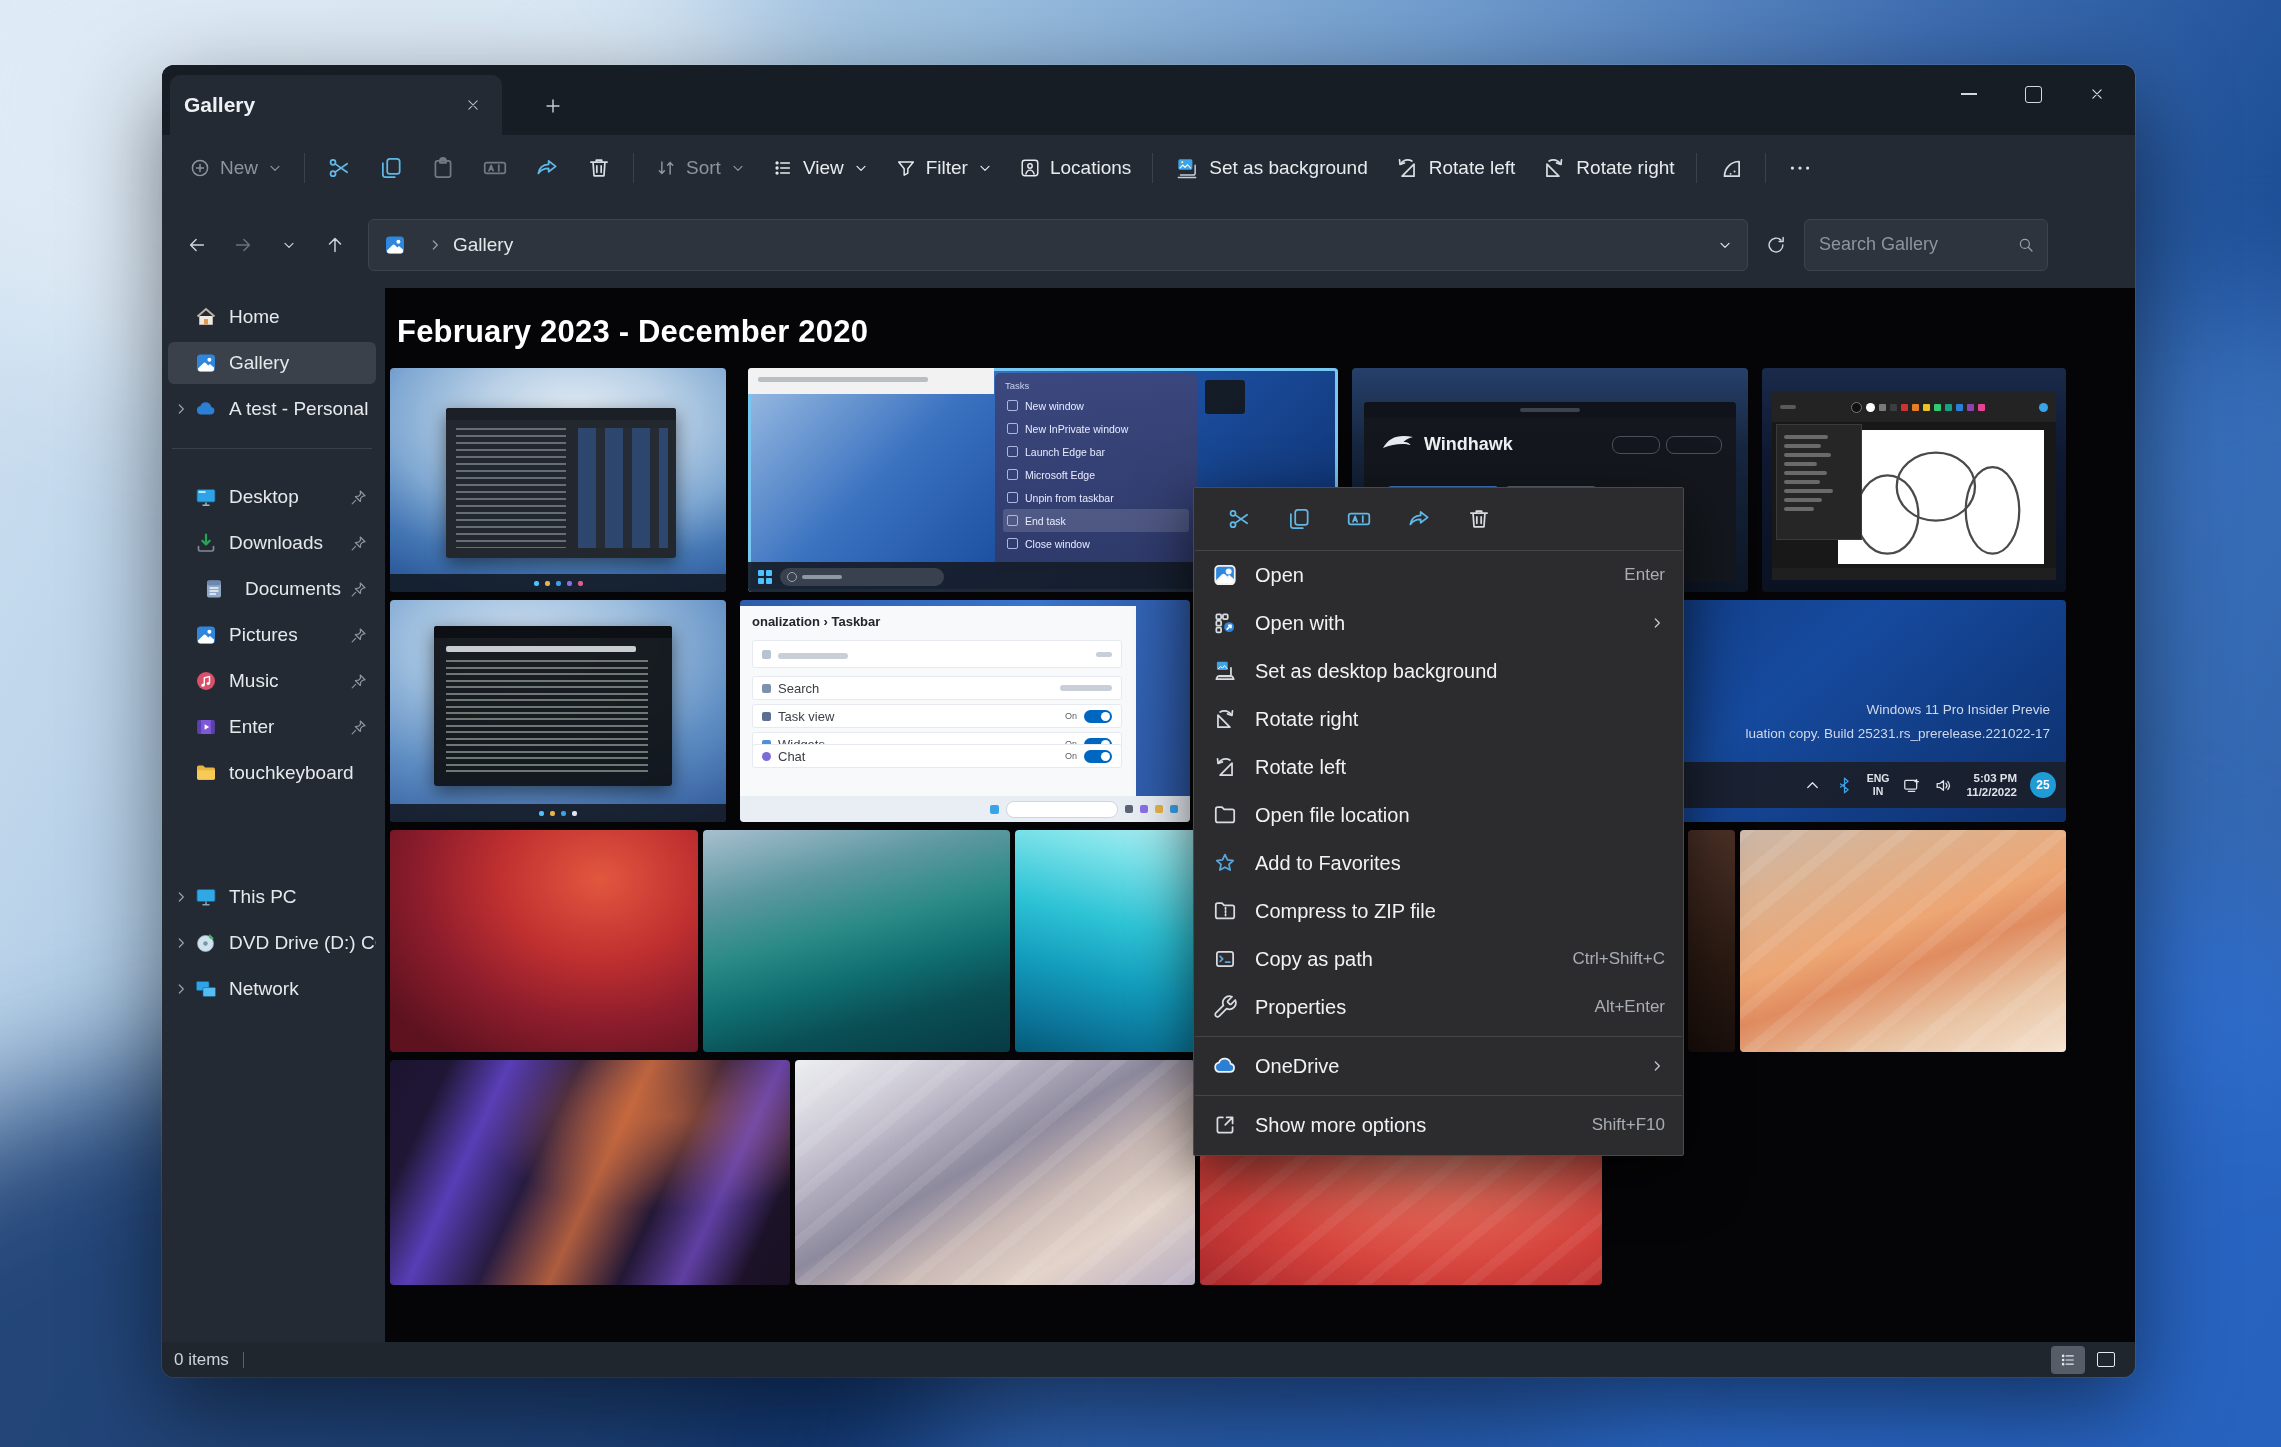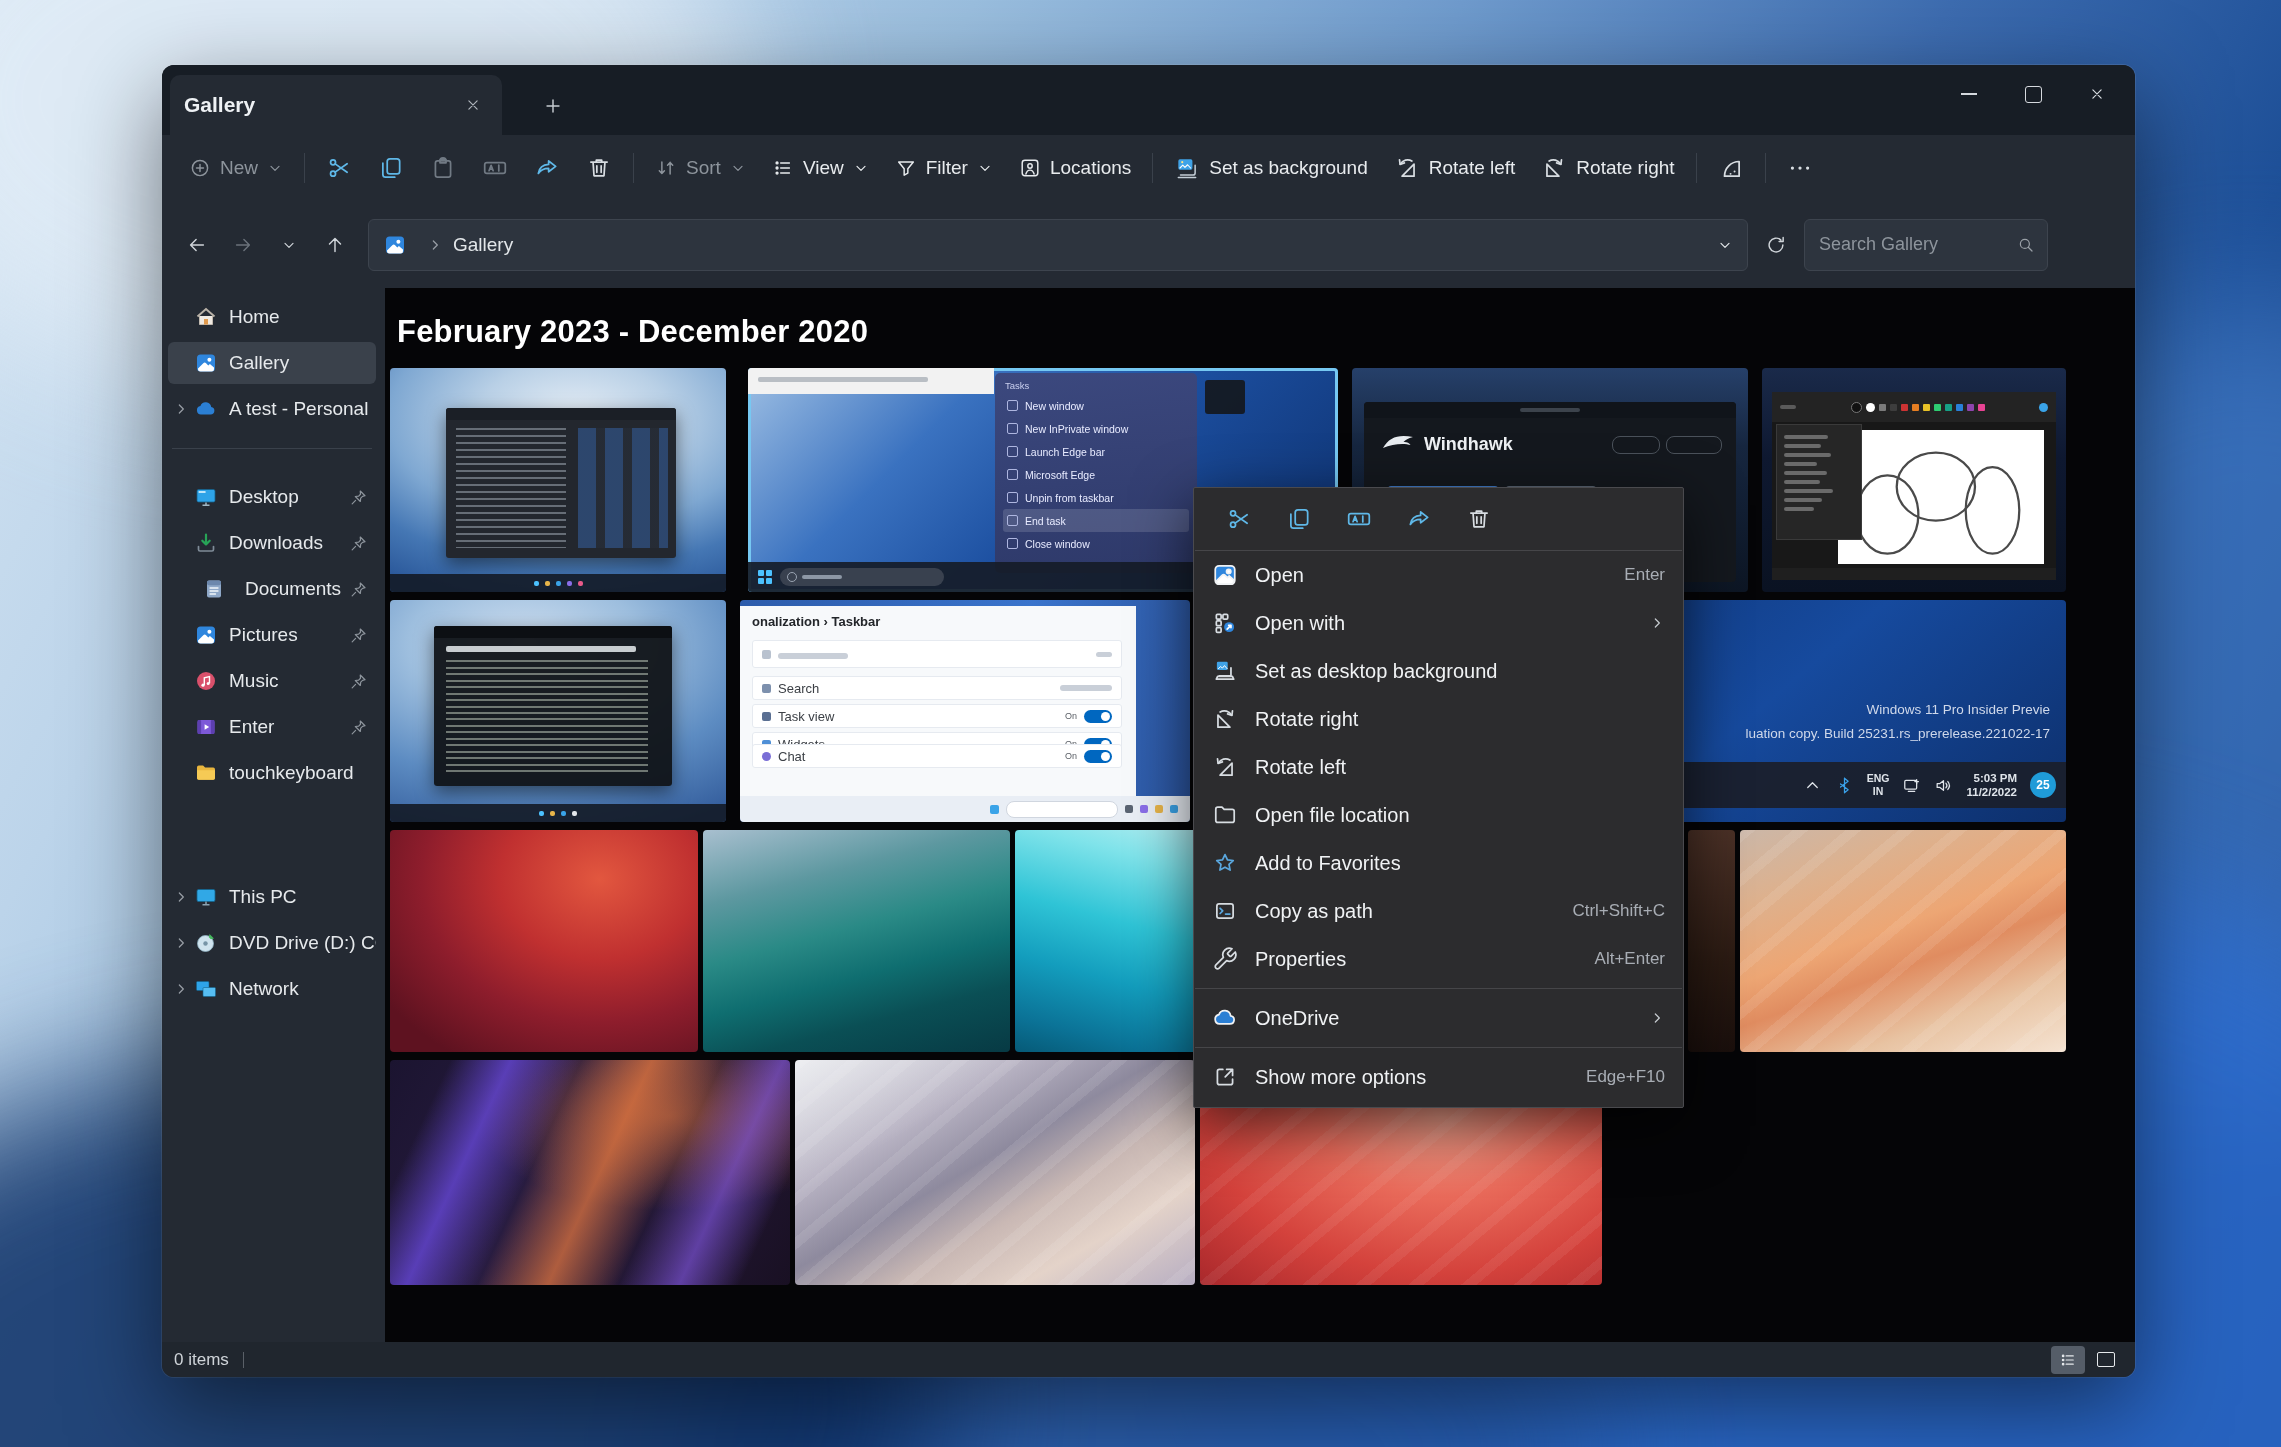--- a/index.html
+++ b/index.html
@@ -1106,20 +1106,28 @@
       <span class="cic" style="color:#5aa7de">
           <svg class="ic">
             <use href="#i-star"></use>
           </svg>
         </span>
       <span class="cm-label">Add to Favorites</span>
     </div>
     <div class="cm-item">
       <span class="cic white-ic">
           <svg class="ic">
+            <use href="#i-zip"></use>
+          </svg>
+        </span>
+      <span class="cm-label">Compress to ZIP file</span>
+    </div>
+    <div class="cm-item">
+      <span class="cic white-ic">
+          <svg class="ic">
             <use href="#i-copypath"></use>
           </svg>
         </span>
       <span class="cm-label">Copy as path</span>
       <span class="cm-short">Ctrl+Shift+C</span>
     </div>
     <div class="cm-item">
       <span class="cic white-ic">
           <svg class="ic">
             <use href="#i-wrench"></use>
@@ -1143,16 +1151,16 @@
         </span>
     </div>
     <div class="cm-div" style="margin:5px 1px;"></div>
     <div class="cm-item">
       <span class="cic white-ic">
           <svg class="ic">
             <use href="#i-external"></use>
           </svg>
         </span>
       <span class="cm-label">Show more options</span>
-      <span class="cm-short">Edge+F10</span>
+      <span class="cm-short">Shift+F10</span>
     </div>
   </div>
 </div>
 
 </body></html>

